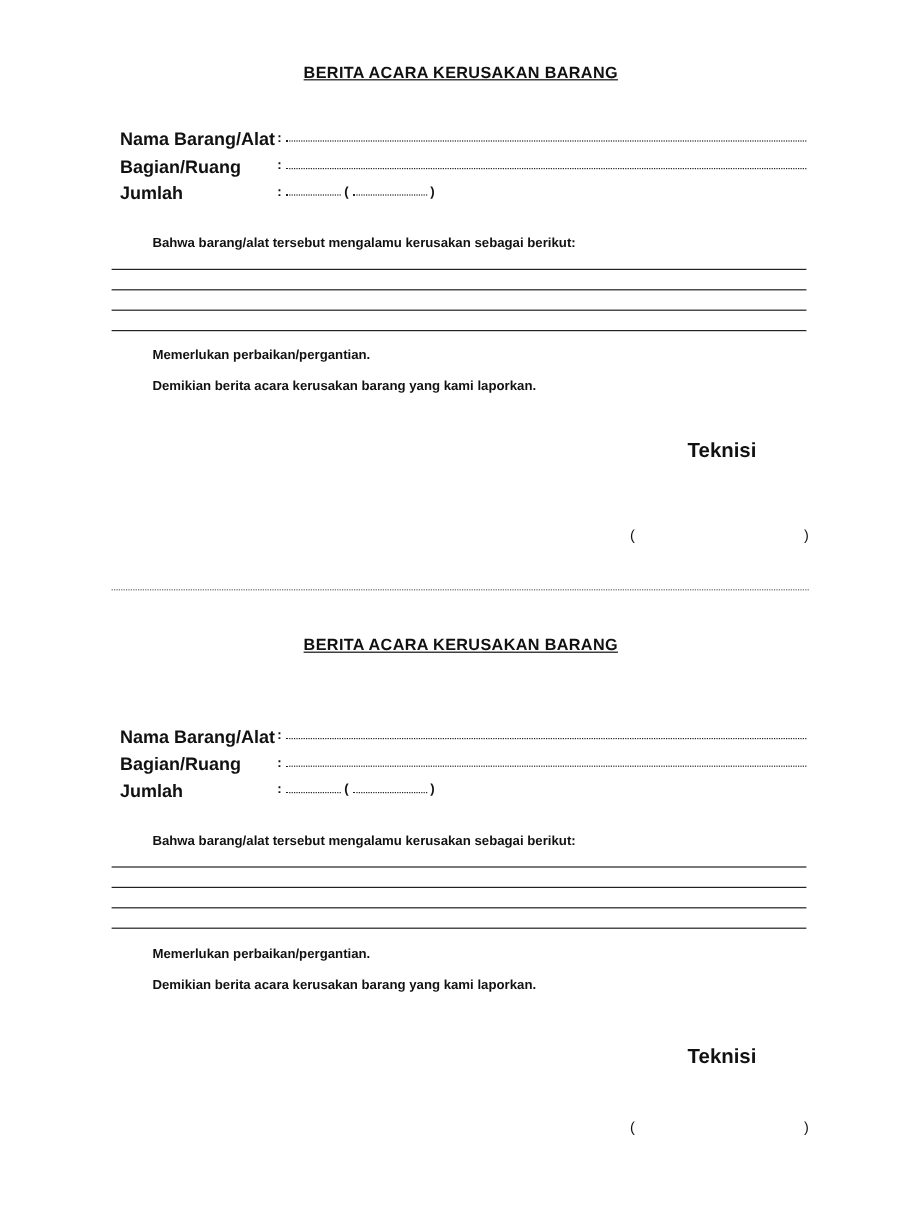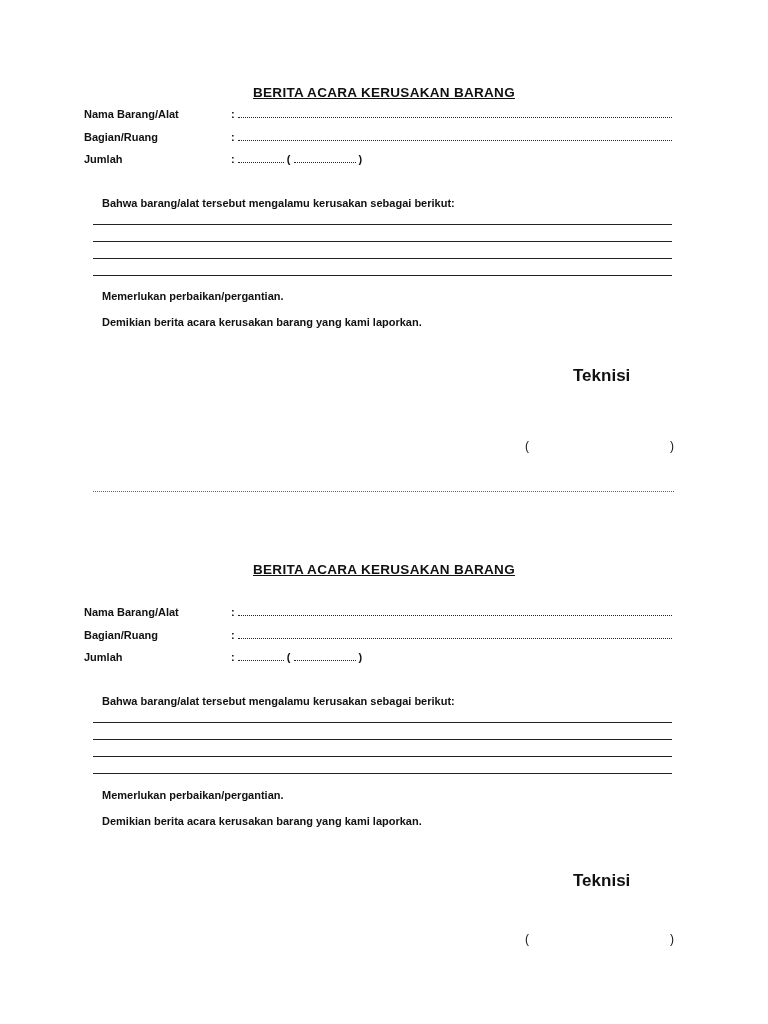--- a/index.html
+++ b/index.html
@@ -3,26 +3,26 @@
 <meta charset="utf-8">
 <style>
   html, body { margin: 0; padding: 0; }
   body {
     width: 768px; height: 1024px; background: #ffffff; position: relative; overflow: hidden;
     font-family: "Liberation Sans", "DejaVu Sans", sans-serif; color: #111111;
   }
   .abs { position: absolute; white-space: nowrap; }
   .title {
     font-weight: bold; font-size: 13.5px; text-decoration: underline; letter-spacing: 0.3px;
-    left: 0; width: 768px; text-align: center; margin-top: 32px;
+    left: 0; width: 768px; text-align: center;
   }
-  .lbl { font-size: 11px; font-weight: bold; left: 84px; }
+  .lbl { font-size: 15px; font-weight: bold; left: 100px; }
   .val { font-size: 11px; left: 231px; font-weight: bold; }
   .dots { display: inline-block; border-bottom: 1.2px dotted #222; height: 9px; vertical-align: baseline; }
-  .txt { font-size: 11px; font-weight: bold; left: 80px; padding-left: 22px; }
+  .txt { font-size: 11px; font-weight: bold; left: 105px; padding-left: 22px; }
   .rule { position: absolute; left: 93px; width: 579px; height: 0; border-top: 1px solid #222; }
   .sep { position: absolute; left: 93px; width: 581px; height: 0; border-top: 1px dotted #666; }
   .sig { font-size: 17px; font-weight: bold; }
   .paren { font-size: 12px; }
 </style>
 </head>
 <body>
 
 <div>
   <div class="abs title" style="top:53px;">BERITA ACARA KERUSAKAN BARANG</div>

